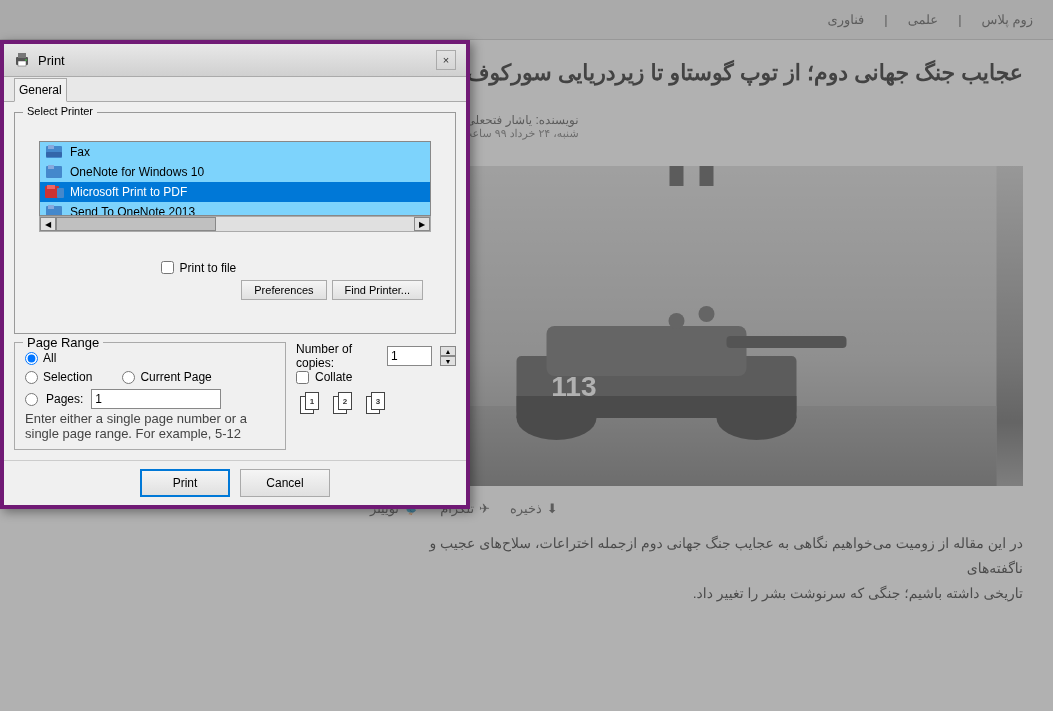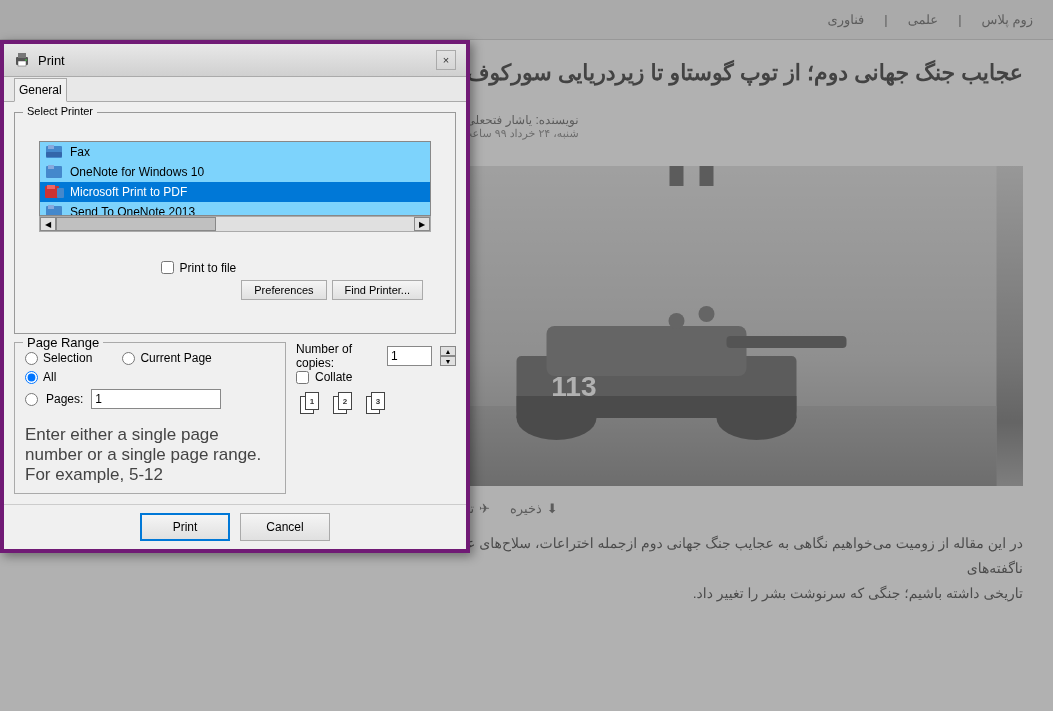--- a/index.html
+++ b/index.html
@@ -337,23 +337,23 @@
 
     .pages-input {
       width: 130px;
       height: 20px;
       border: 1px solid #888;
       font-size: 12px;
       padding: 1px 3px;
     }
 
     .hint-text {
-      font-size: 17px;
+      font-size: 13px;
       color: #444;
-      margin-top: 16px;
+      margin-top: 2px;
     }
 
     .copies-row {
       display: flex;
       align-items: center;
       gap: 8px;
       font-size: 12px;
     }
 
     .copies-input {
@@ -654,29 +654,29 @@
       </div>
     </div>
 
     <div class="lower-area">
 
       <div class="left-panel">
         <div style="border:1px solid #aaa;padding:8px 10px 8px 10px;position:relative;background:#f0f0f0;">
           <div style="position:absolute;top:-8px;left:8px;background:#f0f0f0;padding:0 4px;font-size:13px;">Page Range</div>
 
           <div class="radio-row">
+            <input type="radio" name="pagerange" checked="" style="">
+            <span>All</span>
+          </div>
+          <div class="radio-row">
             <input type="radio" name="pagerange" style="">
             <span>Selection</span>
             <span style="margin-left:20px;"></span>
             <input type="radio" name="pagerange" style="">
             <span>Current Page</span>
-          </div>
-          <div class="radio-row">
-            <input type="radio" name="pagerange" checked="" style="">
-            <span>All</span>
           </div>
           <div class="pages-row">
             <input type="radio" name="pagerange" style="">
             <span>Pages:</span>
             <input type="text" class="pages-input" value="1" style="">
           </div>
           <div class="hint-text">Enter either a single page number or a single page range.  For example, 5-12</div>
         </div>
       </div>
 

